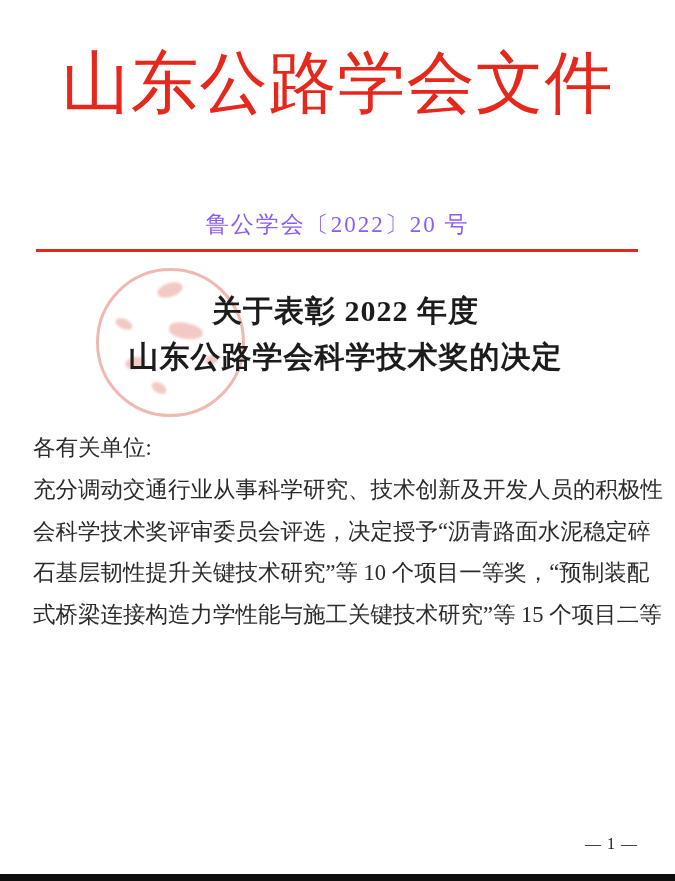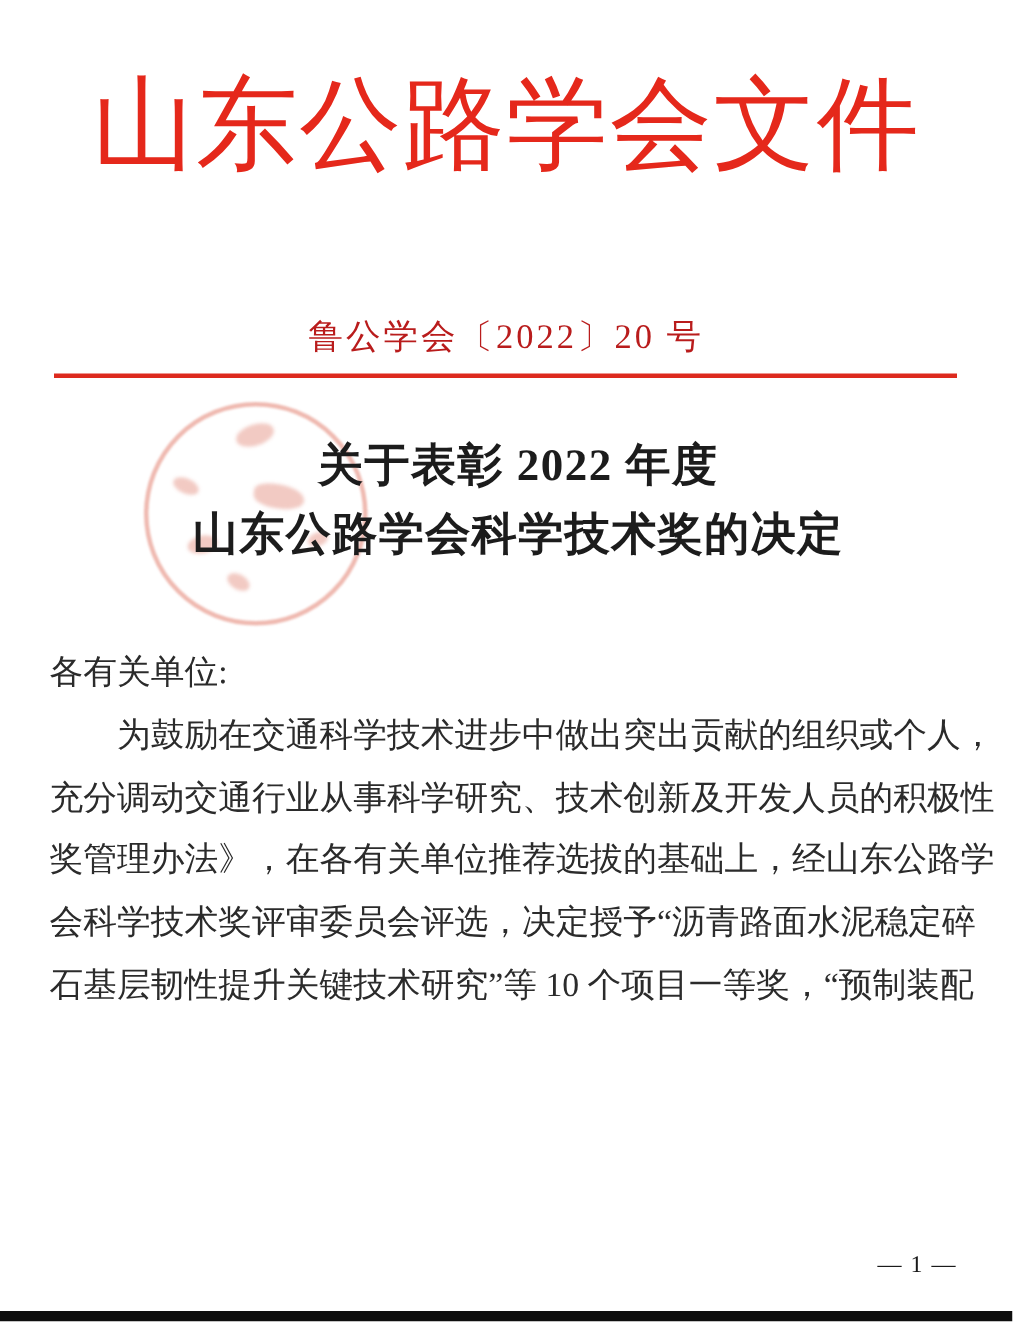--- a/index.html
+++ b/index.html
@@ -27,21 +27,21 @@
     line-height: 115px;
     white-space: nowrap;
   }
 
   
   .doc-number {
     position: absolute;
     top: 209px; left: 0; width: 675px;
     text-align: center;
     font-size: 23px;
-    color: #b91c1c;
+    color: #8b5cf6;
     letter-spacing: 2px;
     white-space: nowrap;
   }
 
   
   .red-rule {
     position: absolute;
     top: 249px; left: 36px;
     width: 602px; height: 3px;
     background: #dd2a1e;
@@ -142,24 +142,23 @@
     <span class="blob b6"></span>
   </div>
 
   <div class="doc-title">
     <div>关于表彰 2022 年度</div>
     <div>山东公路学会科学技术奖的决定</div>
   </div>
 
   <div class="body-text">
     <div class="body-line salutation">各有关单位:</div>
-    <div class="body-line indent">为鼓励在交通科学技术进步中做出突出贡献的组织或个人，</div>
     <div class="body-line">充分调动交通行业从事科学研究、技术创新及开发人员的积极性</div>
-    <div class="body-line">奖管理办法》，在各有关单位推荐选拔的基础上，经山东公路学</div>
     <div class="body-line">会科学技术奖评审委员会评选，决定授予“沥青路面水泥稳定碎</div>
     <div class="body-line">石基层韧性提升关键技术研究”等 10 个项目一等奖，“预制装配</div>
+    <div class="body-line">式桥梁连接构造力学性能与施工关键技术研究”等 15 个项目二等</div>
   </div>
 
   <div class="page-number">— 1 —</div>
 
   <div class="bottom-bar"></div>
 
 </div>
 
 </body></html>

